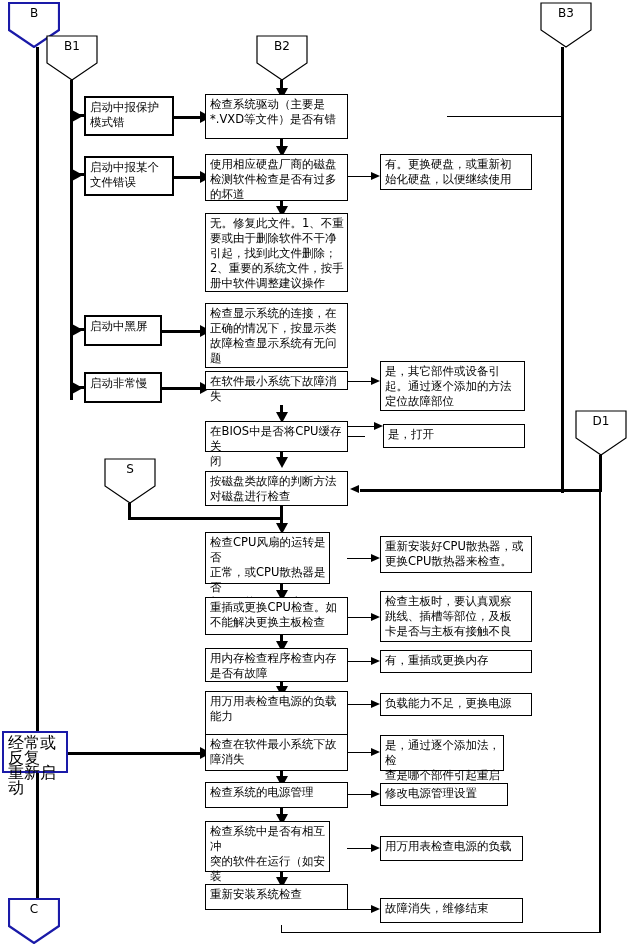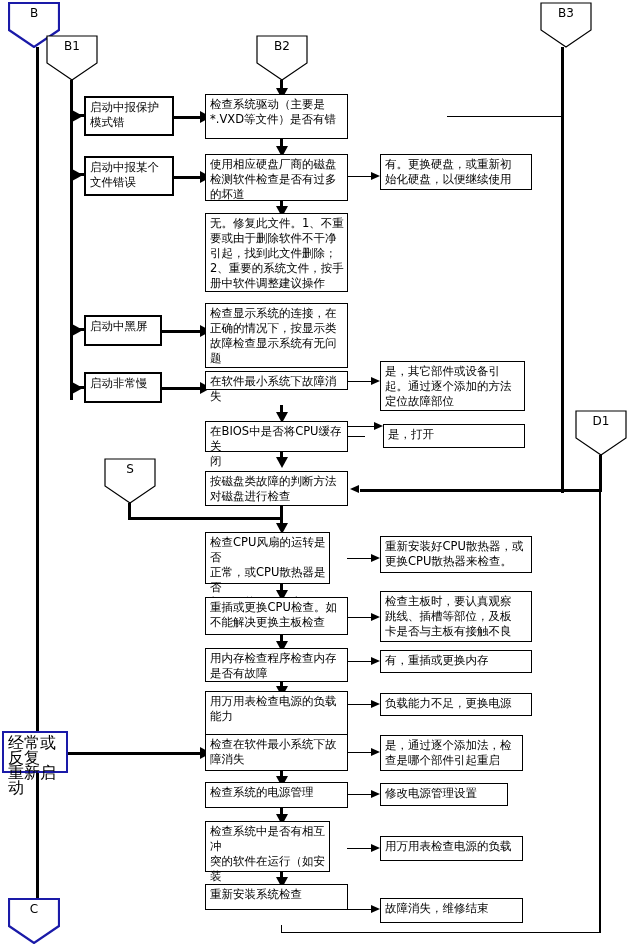--- a/index.html
+++ b/index.html
@@ -306,21 +306,21 @@
 更换CPU散热器来检查。</div>
 
   <div class="box" style="left:380px; top:591px; width:152px; height:51px;">检查主板时，要认真观察
 跳线、插槽等部位，及板
 卡是否与主板有接触不良</div>
 
   <div class="box" style="left:380px; top:650px; width:152px; height:23px;">有，重插或更换内存</div>
 
   <div class="box" style="left:380px; top:693px; width:152px; height:23px;">负载能力不足，更换电源</div>
 
-  <div class="box" style="left:380px; top:735px; width:143px; height:36px;">是，通过逐个添加法，检
+  <div class="box" style="left:380px; top:735px; width:124px; height:36px;">是，通过逐个添加法，检
 查是哪个部件引起重启</div>
 
   <div class="box" style="left:380px; top:783px; width:128px; height:23px;">修改电源管理设置</div>
 
   <div class="box" style="left:380px; top:836px; width:143px; height:25px;">用万用表检查电源的负载</div>
 
   <div class="box" style="left:380px; top:898px; width:143px; height:25px;">故障消失，维修结束</div>
 
 </div>
 

